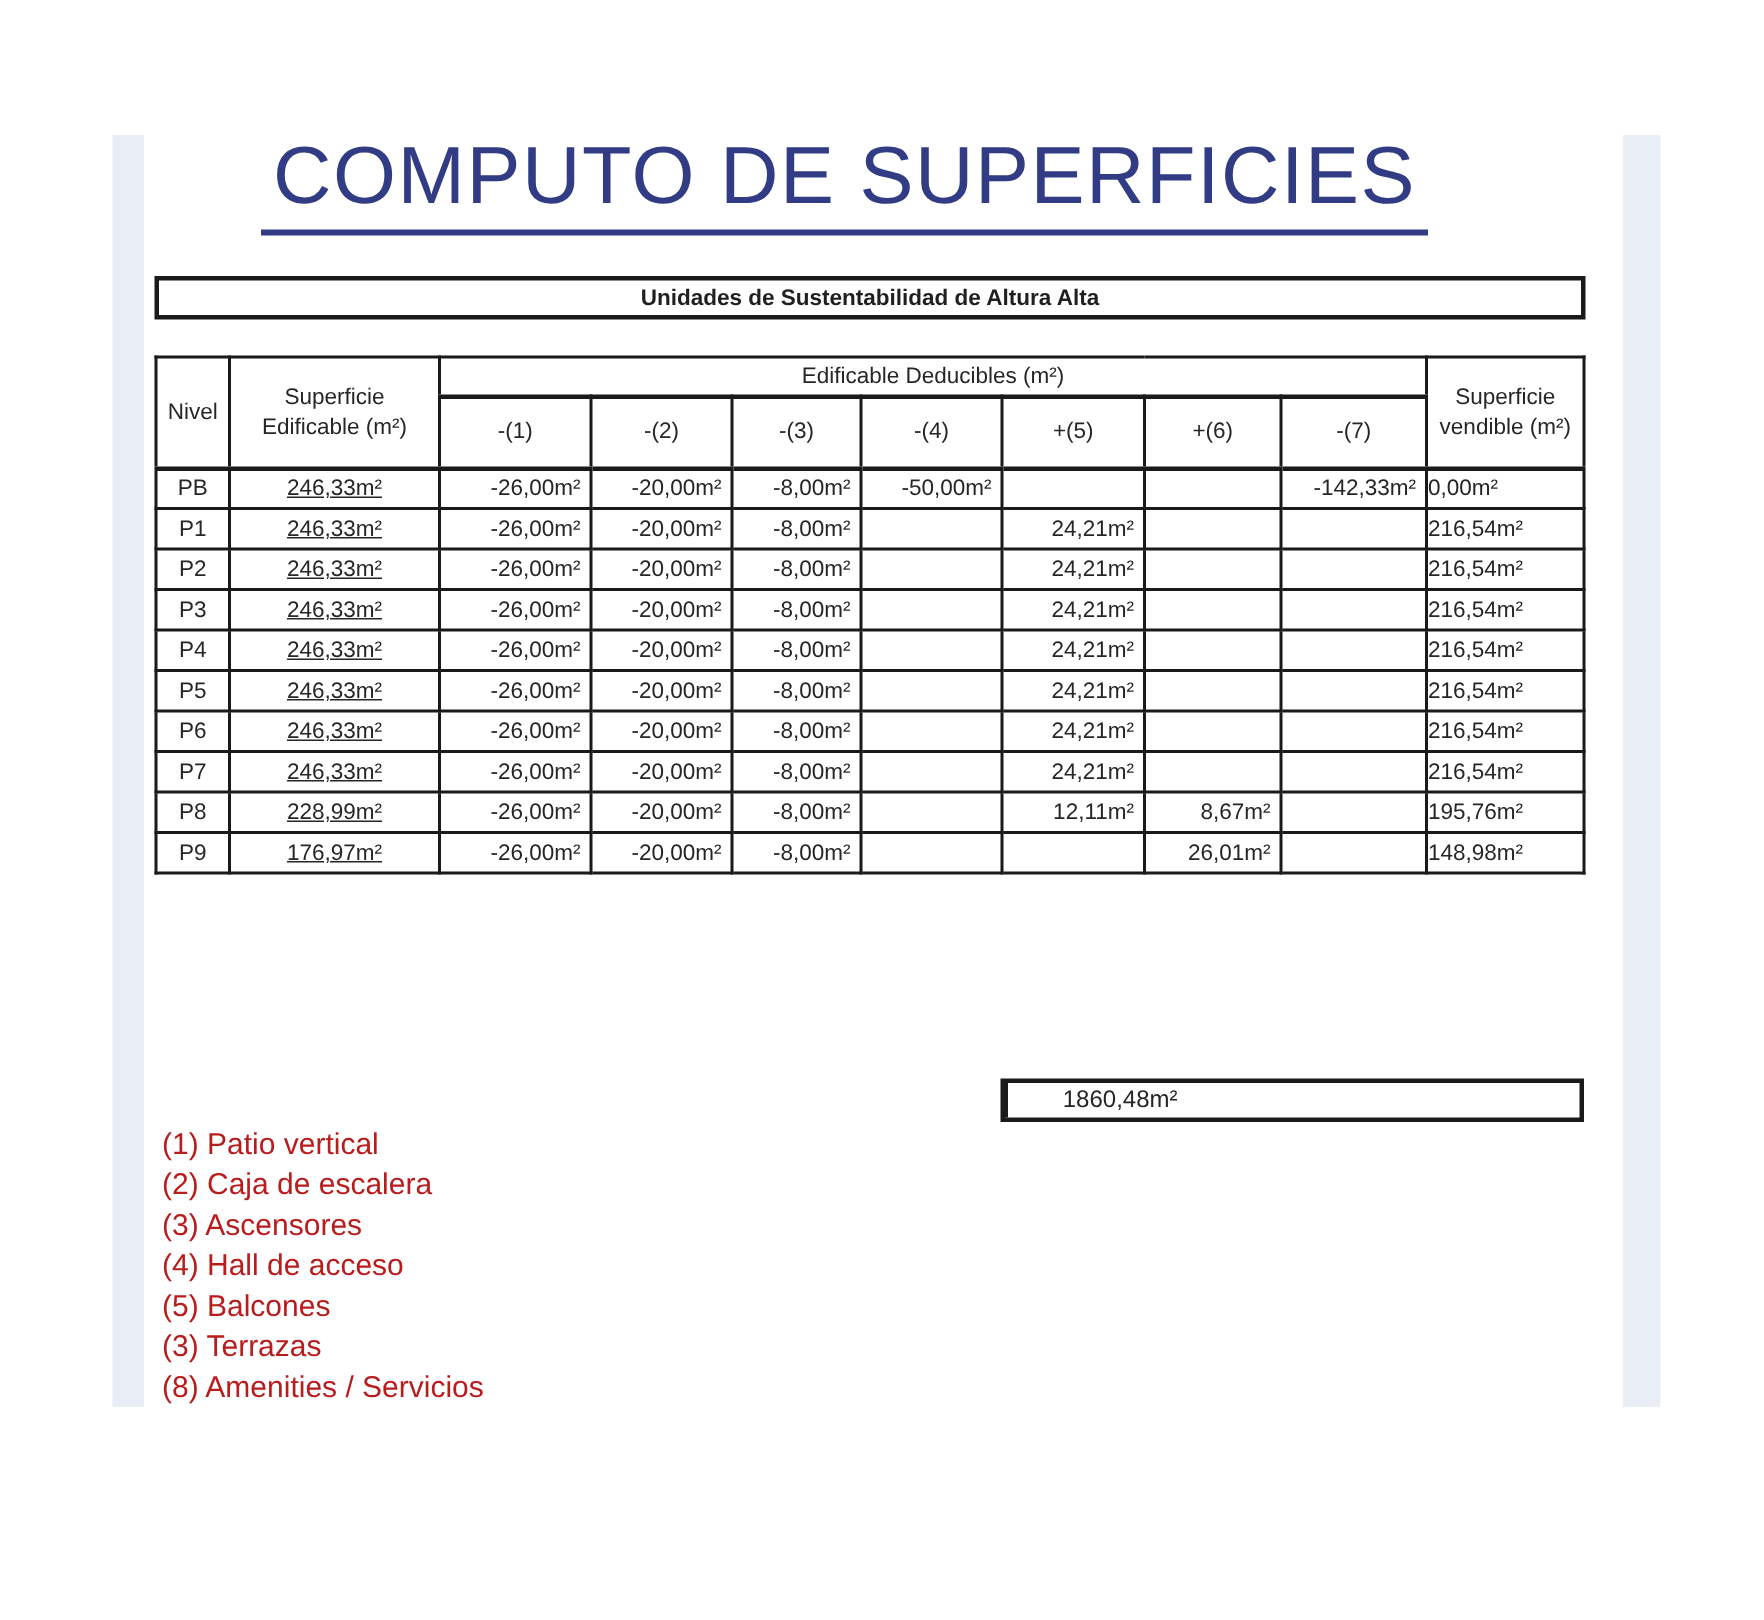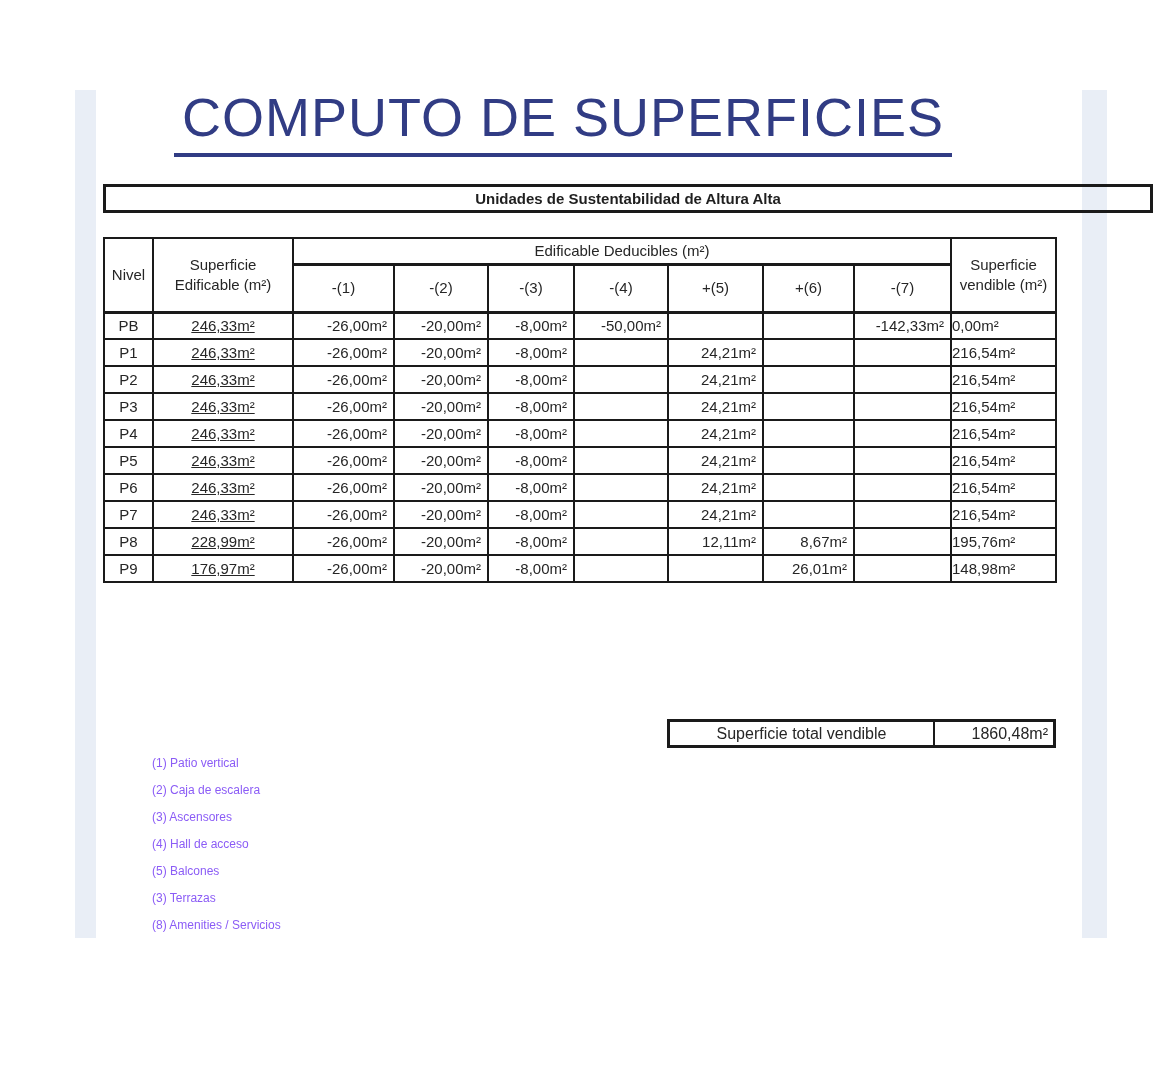--- a/index.html
+++ b/index.html
@@ -45,21 +45,21 @@
     color:var(--navy);
     border-bottom:4px solid var(--navy);
     padding:0 8px 5px 8px;
     white-space:nowrap;
   }
 
   
   .subtitle-box{
     position:absolute;
     left:103px; top:184px;
-    width:1050px; height:29px;
+    width:954px; height:29px;
     border:3px solid var(--border);
     display:flex;
     align-items:center;
     justify-content:center;
   }
   .subtitle-text{
     font-size:15px;
     font-weight:bold;
     color:#1f1f1f;
   }
@@ -121,23 +121,22 @@
     display:flex;
     align-items:center;
     justify-content:flex-end;
     padding-right:5px;
   }
 
   
   .footnotes{
     position:absolute;
     left:108px; top:750px;
-    font-size:12px;
-    color:#8b5cf6;
-    margin-left:44px;
+    font-size:20px;
+    color:#b91c1c;
   }
   .footnote{
     height:27px;
     line-height:27px;
   }
 </style>
 </head>
 <body>
 
 <div class="canvas">
@@ -303,21 +302,20 @@
           <td class="c-ded"></td>
           <td class="c-ded"></td>
           <td class="c-ded">26,01m²</td>
           <td class="c-ded"></td>
           <td class="c-vend">148,98m²</td>
         </tr>
       </tbody>
   </table>
 
   <div class="total-box">
-    <div class="total-label">Superficie total vendible</div>
     <div class="total-value">1860,48m²</div>
   </div>
 
   <div class="footnotes">
       <div class="footnote">(1) Patio vertical</div>
       <div class="footnote">(2) Caja de escalera</div>
       <div class="footnote">(3) Ascensores</div>
       <div class="footnote">(4) Hall de acceso</div>
       <div class="footnote">(5) Balcones</div>
       <div class="footnote">(3) Terrazas</div>

